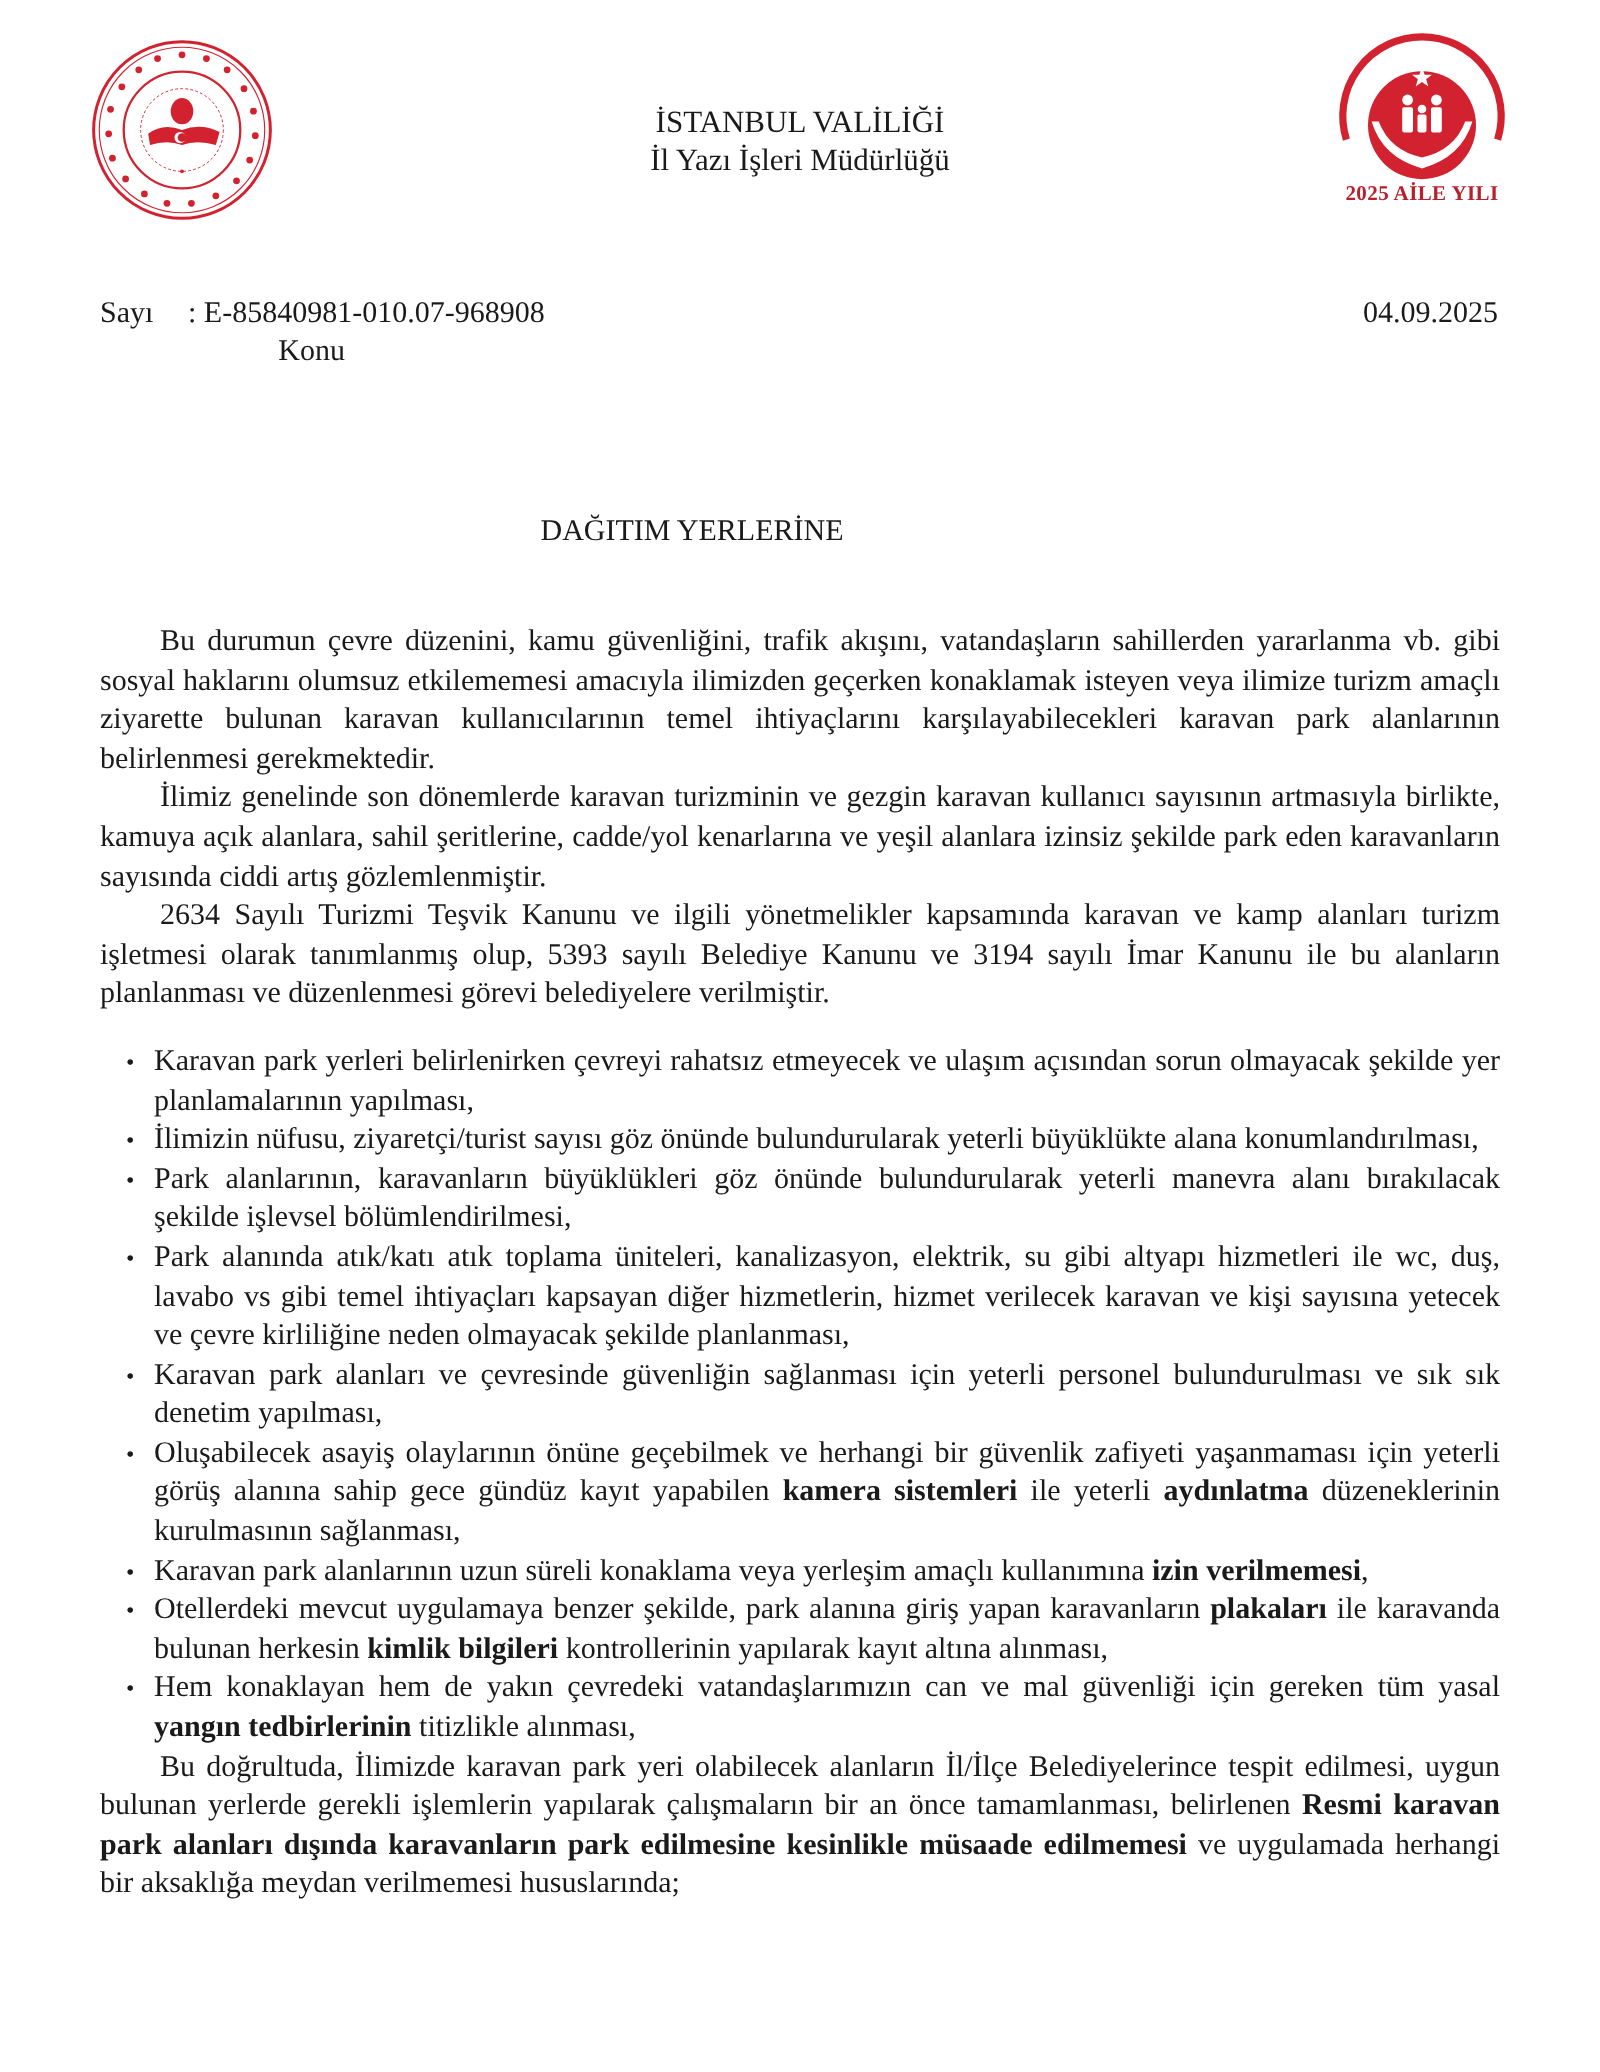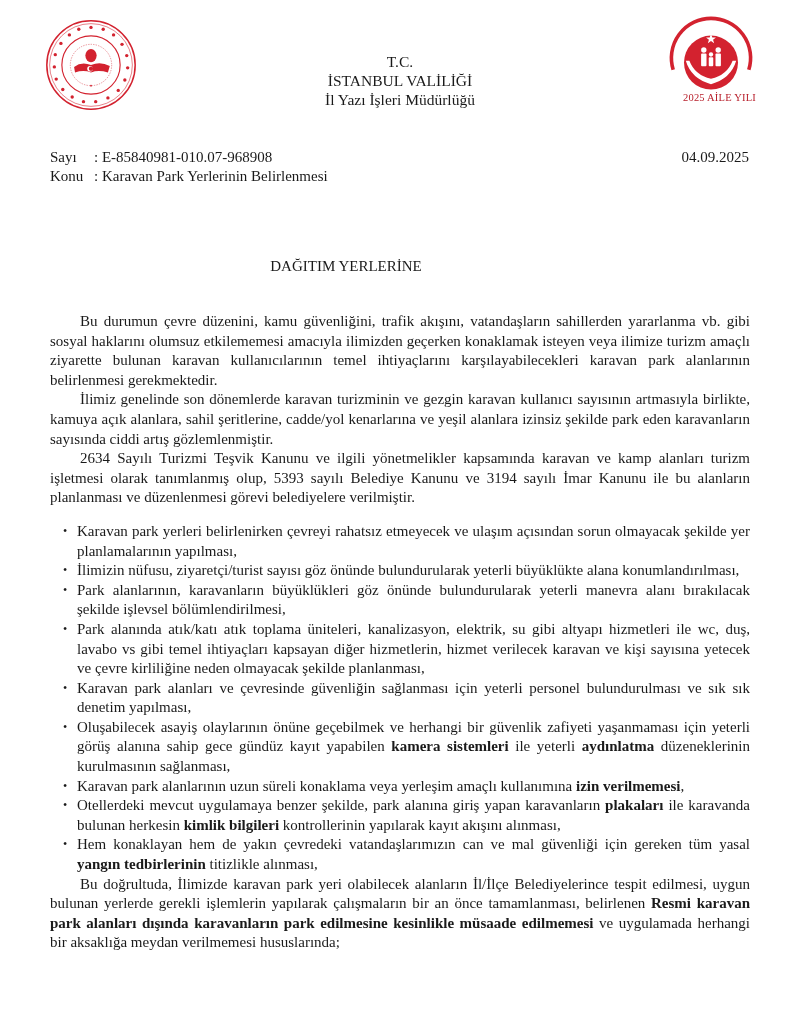--- a/index.html
+++ b/index.html
@@ -4,32 +4,32 @@
 <style>
   html, body { margin: 0; padding: 0; background: #ffffff; }
   body {
     width: 800px; height: 1036px; position: relative; overflow: hidden;
     font-family: "Liberation Serif", "DejaVu Serif", serif;
     color: #1a1a1a;
   }
   .logo-left { position: absolute; left: 44px; top: 18px; width: 94px; height: 94px; }
   .logo-right { position: absolute; left: 666px; top: 14px; width: 90px; height: 90px; }
   .logo-right-text {
-    position: absolute; left: 666px; top: 92px; width: 90px; text-align: right;
-    font-family: "Liberation Serif", serif; font-weight: normal; font-size: 10.5px;
+    position: absolute; left: 666px; top: 92px; width: 90px; text-align: center;
+    font-family: "Liberation Serif", serif; font-weight: bold; font-size: 10.5px;
     color: #b8202c; letter-spacing: 0.2px;
   }
   .header-block {
     position: absolute; left: 0; width: 800px; top: 52px; text-align: center;
     font-size: 15.5px; line-height: 19px;
   }
   .meta {
     position: absolute; left: 50px; top: 148px; font-size: 15px; line-height: 19px;
   }
-  .meta .row { display: flex; }
+  .meta .row { display: flex; justify-content: center; }
   .meta .lbl { width: 44px; }
   .date {
     position: absolute; right: 51px; top: 148px; font-size: 15px; line-height: 19px;
   }
   .dist {
     position: absolute; left: 0; width: 692px; top: 258px; text-align: center;
     font-size: 15px;
   }
   .body {
     position: absolute; left: 50px; top: 312px; width: 700px;
@@ -74,21 +74,20 @@
     <circle cx="37" cy="12" r="1.8"></circle>
     <ellipse cx="50" cy="40" rx="6" ry="7"></ellipse>
     <path d="M32 52 Q40 46 50 50 Q60 46 70 51 L68 58 Q58 55 50 58 Q42 55 33 58 Z"></path>
     <circle cx="50" cy="72" r="1"></circle>
   </g>
   <circle cx="49" cy="54" r="3" fill="#fff"></circle>
   <circle cx="50" cy="54" r="2.3" fill="#d3222f"></circle>
 </svg>
 
 <div class="header-block">
-  <div>T.C.</div>
   <div>İSTANBUL VALİLİĞİ</div>
   <div>İl Yazı İşleri Müdürlüğü</div>
 </div>
 
 <svg class="logo-right" viewBox="0 0 100 100">
   <path d="M8 62 A44 44 0 1 1 92 62" fill="none" stroke="#d3222f" stroke-width="4"></path>
   <circle cx="50" cy="54" r="30" fill="#d3222f"></circle>
   <polygon points="50,22 51.5,26 55.5,26 52.3,28.5 53.5,32.5 50,30 46.5,32.5 47.7,28.5 44.5,26 48.5,26" fill="#fff"></polygon>
   <g fill="#fff">
     <circle cx="42" cy="40" r="3"></circle>
@@ -102,38 +101,37 @@
 </svg>
 <div class="logo-right-text">2025 AİLE YILI</div>
 
 <div class="meta">
   <div class="row">
     <span class="lbl">Sayı</span>
     <span>: E-85840981-010.07-968908</span>
   </div>
   <div class="row">
     <span class="lbl">Konu</span>
-    <span>: Karavan Park Yerlerinin Belirlenmesi</span>
   </div>
 </div>
 <div class="date">04.09.2025</div>
 
 <div class="dist">DAĞITIM YERLERİNE</div>
 
 <div class="body">
   <p>Bu durumun çevre düzenini, kamu güvenliğini, trafik akışını, vatandaşların sahillerden yararlanma vb. gibi sosyal haklarını olumsuz etkilememesi amacıyla ilimizden geçerken konaklamak isteyen veya ilimize turizm amaçlı ziyarette bulunan karavan kullanıcılarının temel ihtiyaçlarını karşılayabilecekleri karavan park alanlarının belirlenmesi gerekmektedir.</p>
   <p>İlimiz genelinde son dönemlerde karavan turizminin ve gezgin karavan kullanıcı sayısının artmasıyla birlikte, kamuya açık alanlara, sahil şeritlerine, cadde/yol kenarlarına ve yeşil alanlara izinsiz şekilde park eden karavanların sayısında ciddi artış gözlemlenmiştir.</p>
   <p>2634 Sayılı Turizmi Teşvik Kanunu ve ilgili yönetmelikler kapsamında karavan ve kamp alanları turizm işletmesi olarak tanımlanmış olup,  5393 sayılı Belediye Kanunu ve 3194 sayılı İmar Kanunu ile bu alanların planlanması ve düzenlenmesi görevi belediyelere verilmiştir.</p>
 
   <ul>
     <li><span class="bullet">•</span><span>Karavan park yerleri belirlenirken çevreyi rahatsız etmeyecek ve ulaşım açısından sorun olmayacak şekilde yer planlamalarının yapılması,</span></li>
     <li><span class="bullet">•</span><span>İlimizin nüfusu, ziyaretçi/turist sayısı göz önünde bulundurularak yeterli büyüklükte alana konumlandırılması,</span></li>
     <li><span class="bullet">•</span><span>Park alanlarının, karavanların büyüklükleri göz önünde bulundurularak yeterli manevra alanı bırakılacak şekilde işlevsel bölümlendirilmesi,</span></li>
     <li><span class="bullet">•</span><span>Park alanında atık/katı atık toplama üniteleri, kanalizasyon, elektrik, su gibi altyapı hizmetleri ile wc, duş, lavabo vs gibi temel ihtiyaçları kapsayan diğer hizmetlerin, hizmet verilecek karavan ve kişi sayısına yetecek ve çevre kirliliğine neden olmayacak şekilde planlanması,</span></li>
     <li><span class="bullet">•</span><span>Karavan park alanları ve çevresinde güvenliğin sağlanması için yeterli personel bulundurulması ve sık sık denetim yapılması,</span></li>
     <li><span class="bullet">•</span><span>Oluşabilecek asayiş olaylarının önüne geçebilmek ve herhangi bir güvenlik zafiyeti yaşanmaması için yeterli görüş alanına sahip gece gündüz kayıt yapabilen </span><b>kamera sistemleri</b><span> ile yeterli </span><b>aydınlatma</b><span> düzeneklerinin kurulmasının sağlanması,</span></li>
     <li><span class="bullet">•</span><span>Karavan park alanlarının uzun süreli konaklama veya yerleşim amaçlı kullanımına </span><b>izin verilmemesi</b><span>,</span></li>
-    <li><span class="bullet">•</span><span>Otellerdeki mevcut uygulamaya benzer şekilde, park alanına giriş yapan karavanların </span><b>plakaları</b><span> ile karavanda bulunan herkesin </span><b>kimlik bilgileri</b><span> kontrollerinin yapılarak kayıt akışını alınması,</span></li>
+    <li><span class="bullet">•</span><span>Otellerdeki mevcut uygulamaya benzer şekilde, park alanına giriş yapan karavanların </span><b>plakaları</b><span> ile karavanda bulunan herkesin </span><b>kimlik bilgileri</b><span> kontrollerinin yapılarak kayıt altına alınması,</span></li>
     <li><span class="bullet">•</span><span>Hem konaklayan hem de yakın çevredeki vatandaşlarımızın can ve mal güvenliği için gereken tüm yasal </span><b>yangın tedbirlerinin</b><span> titizlikle alınması,</span></li>
   </ul>
 
   <p><span>Bu doğrultuda, İlimizde karavan park yeri olabilecek alanların İl/İlçe Belediyelerince tespit edilmesi, uygun bulunan yerlerde gerekli işlemlerin yapılarak çalışmaların bir an önce tamamlanması, belirlenen </span><b>Resmi karavan park alanları dışında karavanların park edilmesine kesinlikle müsaade edilmemesi</b><span> ve uygulamada herhangi bir aksaklığa meydan verilmemesi hususlarında;</span></p>
 </div>
 
 </body></html>

